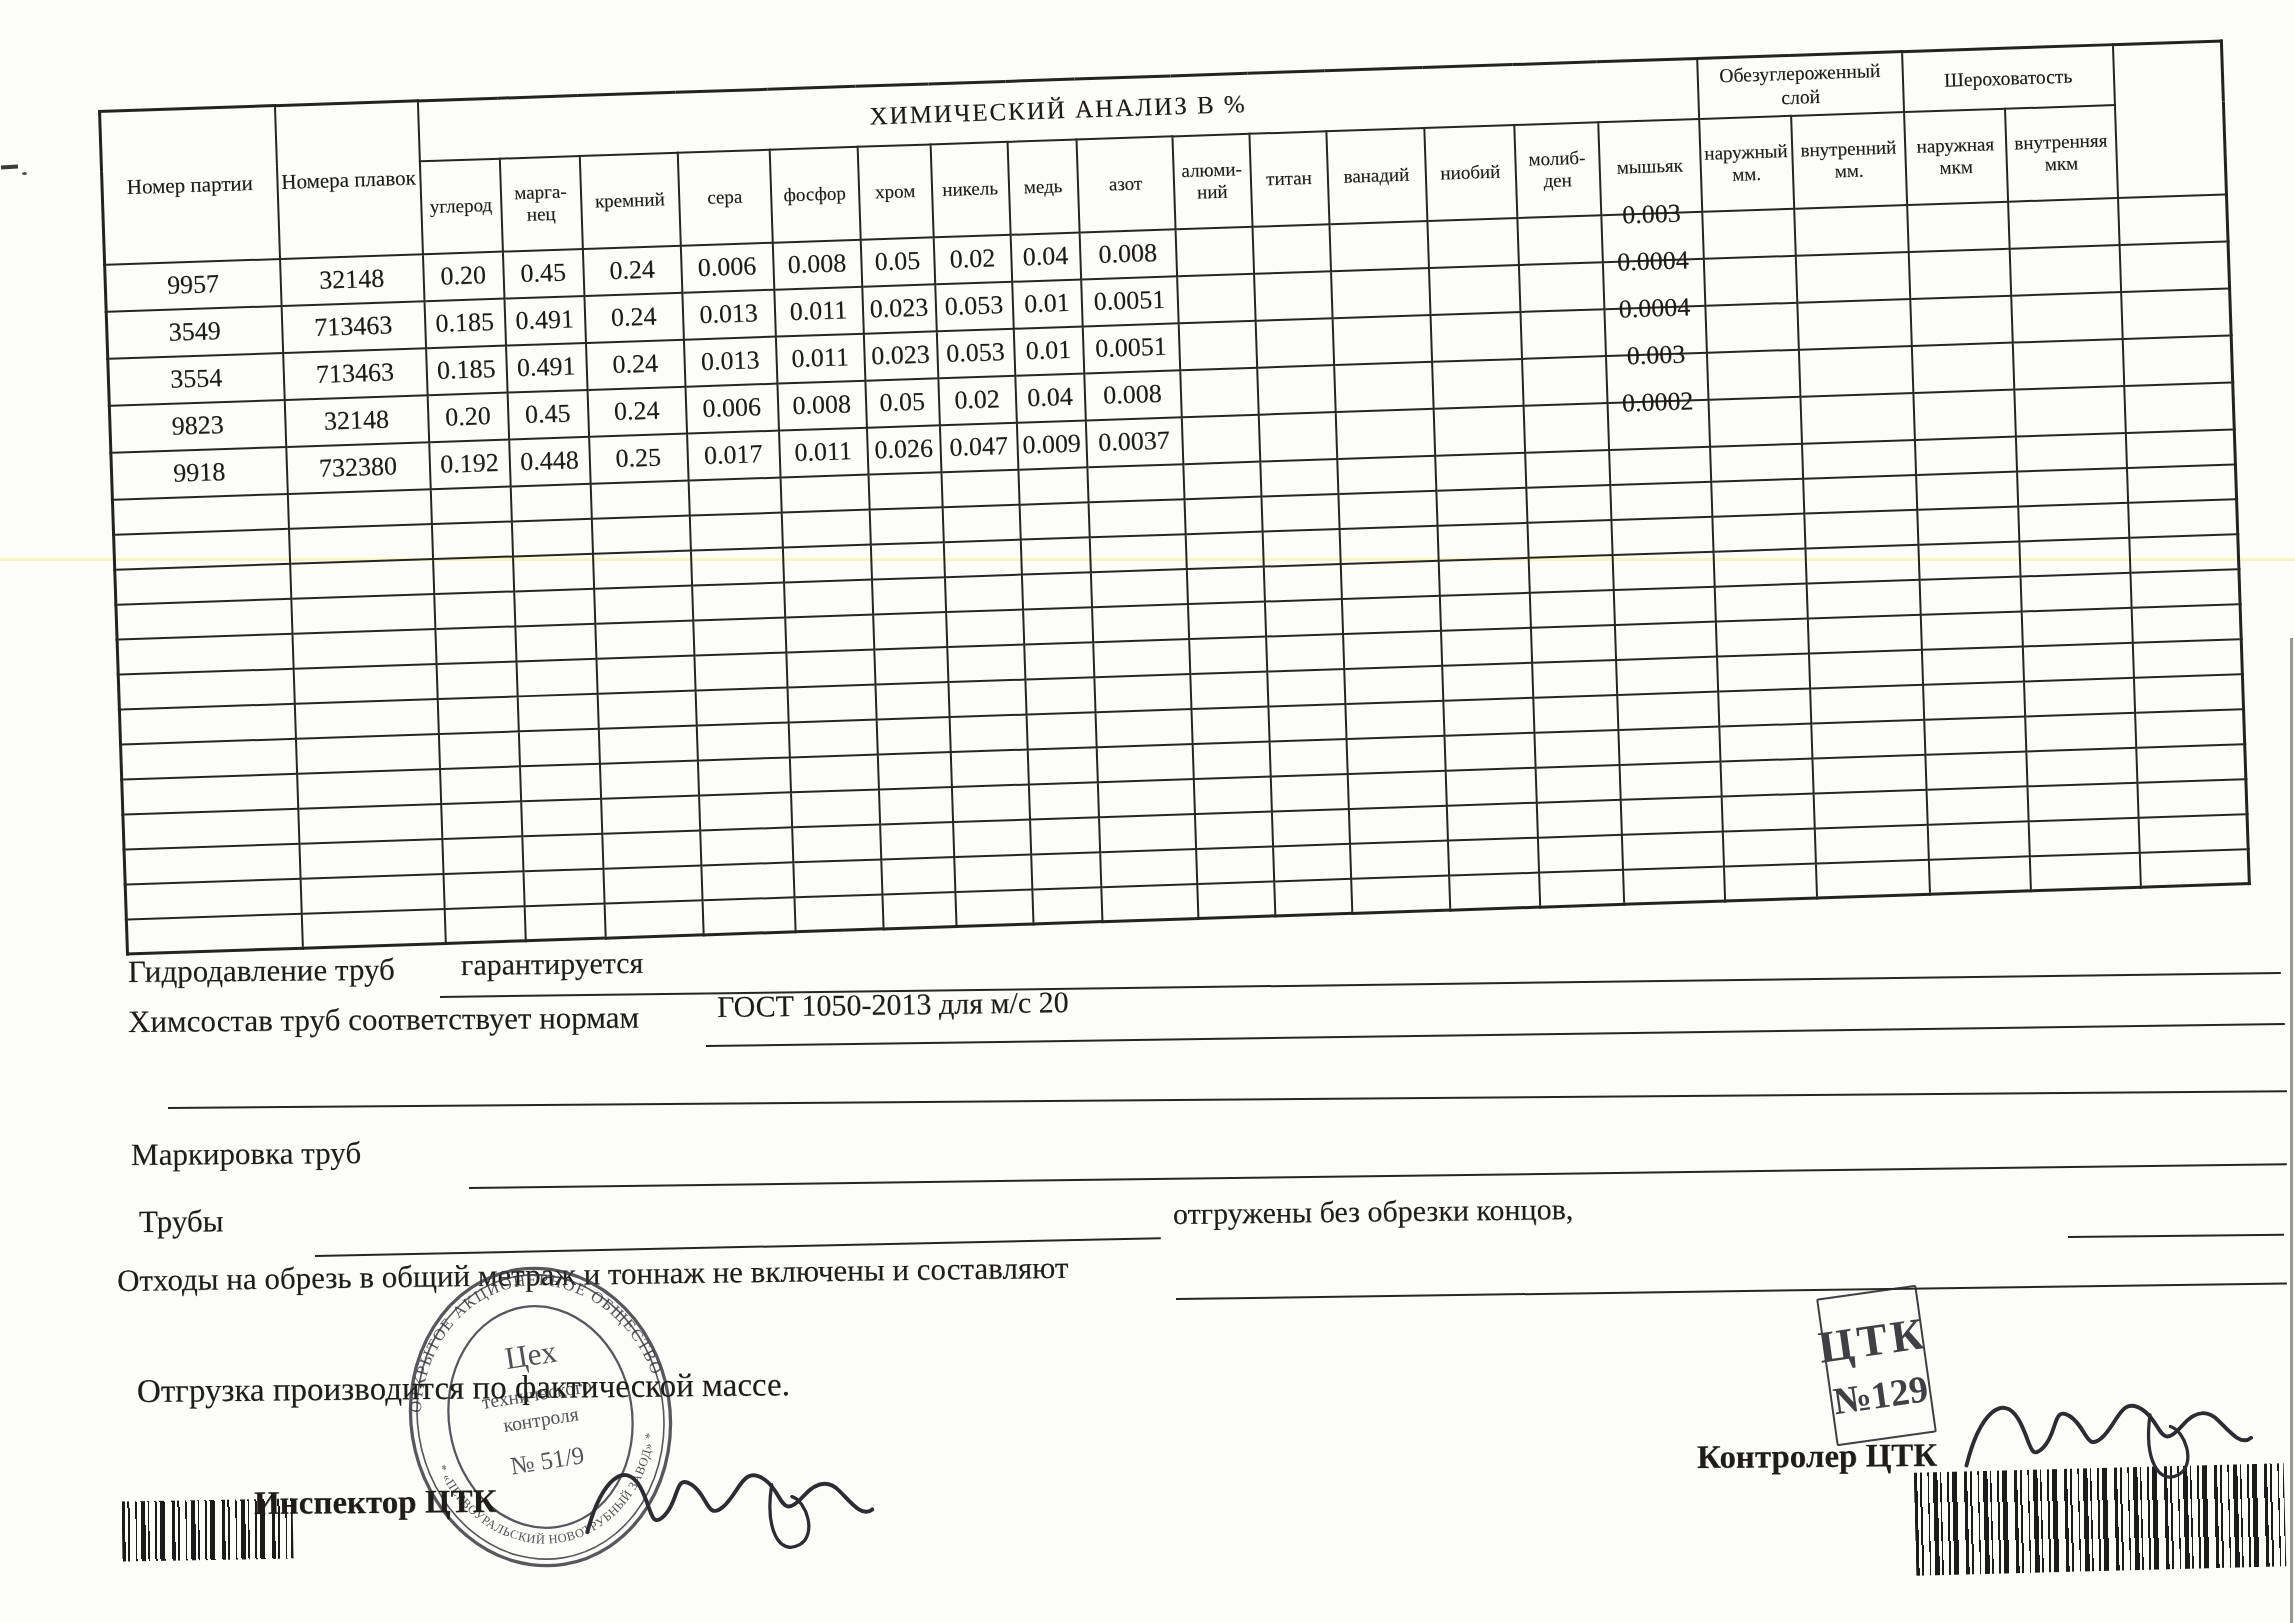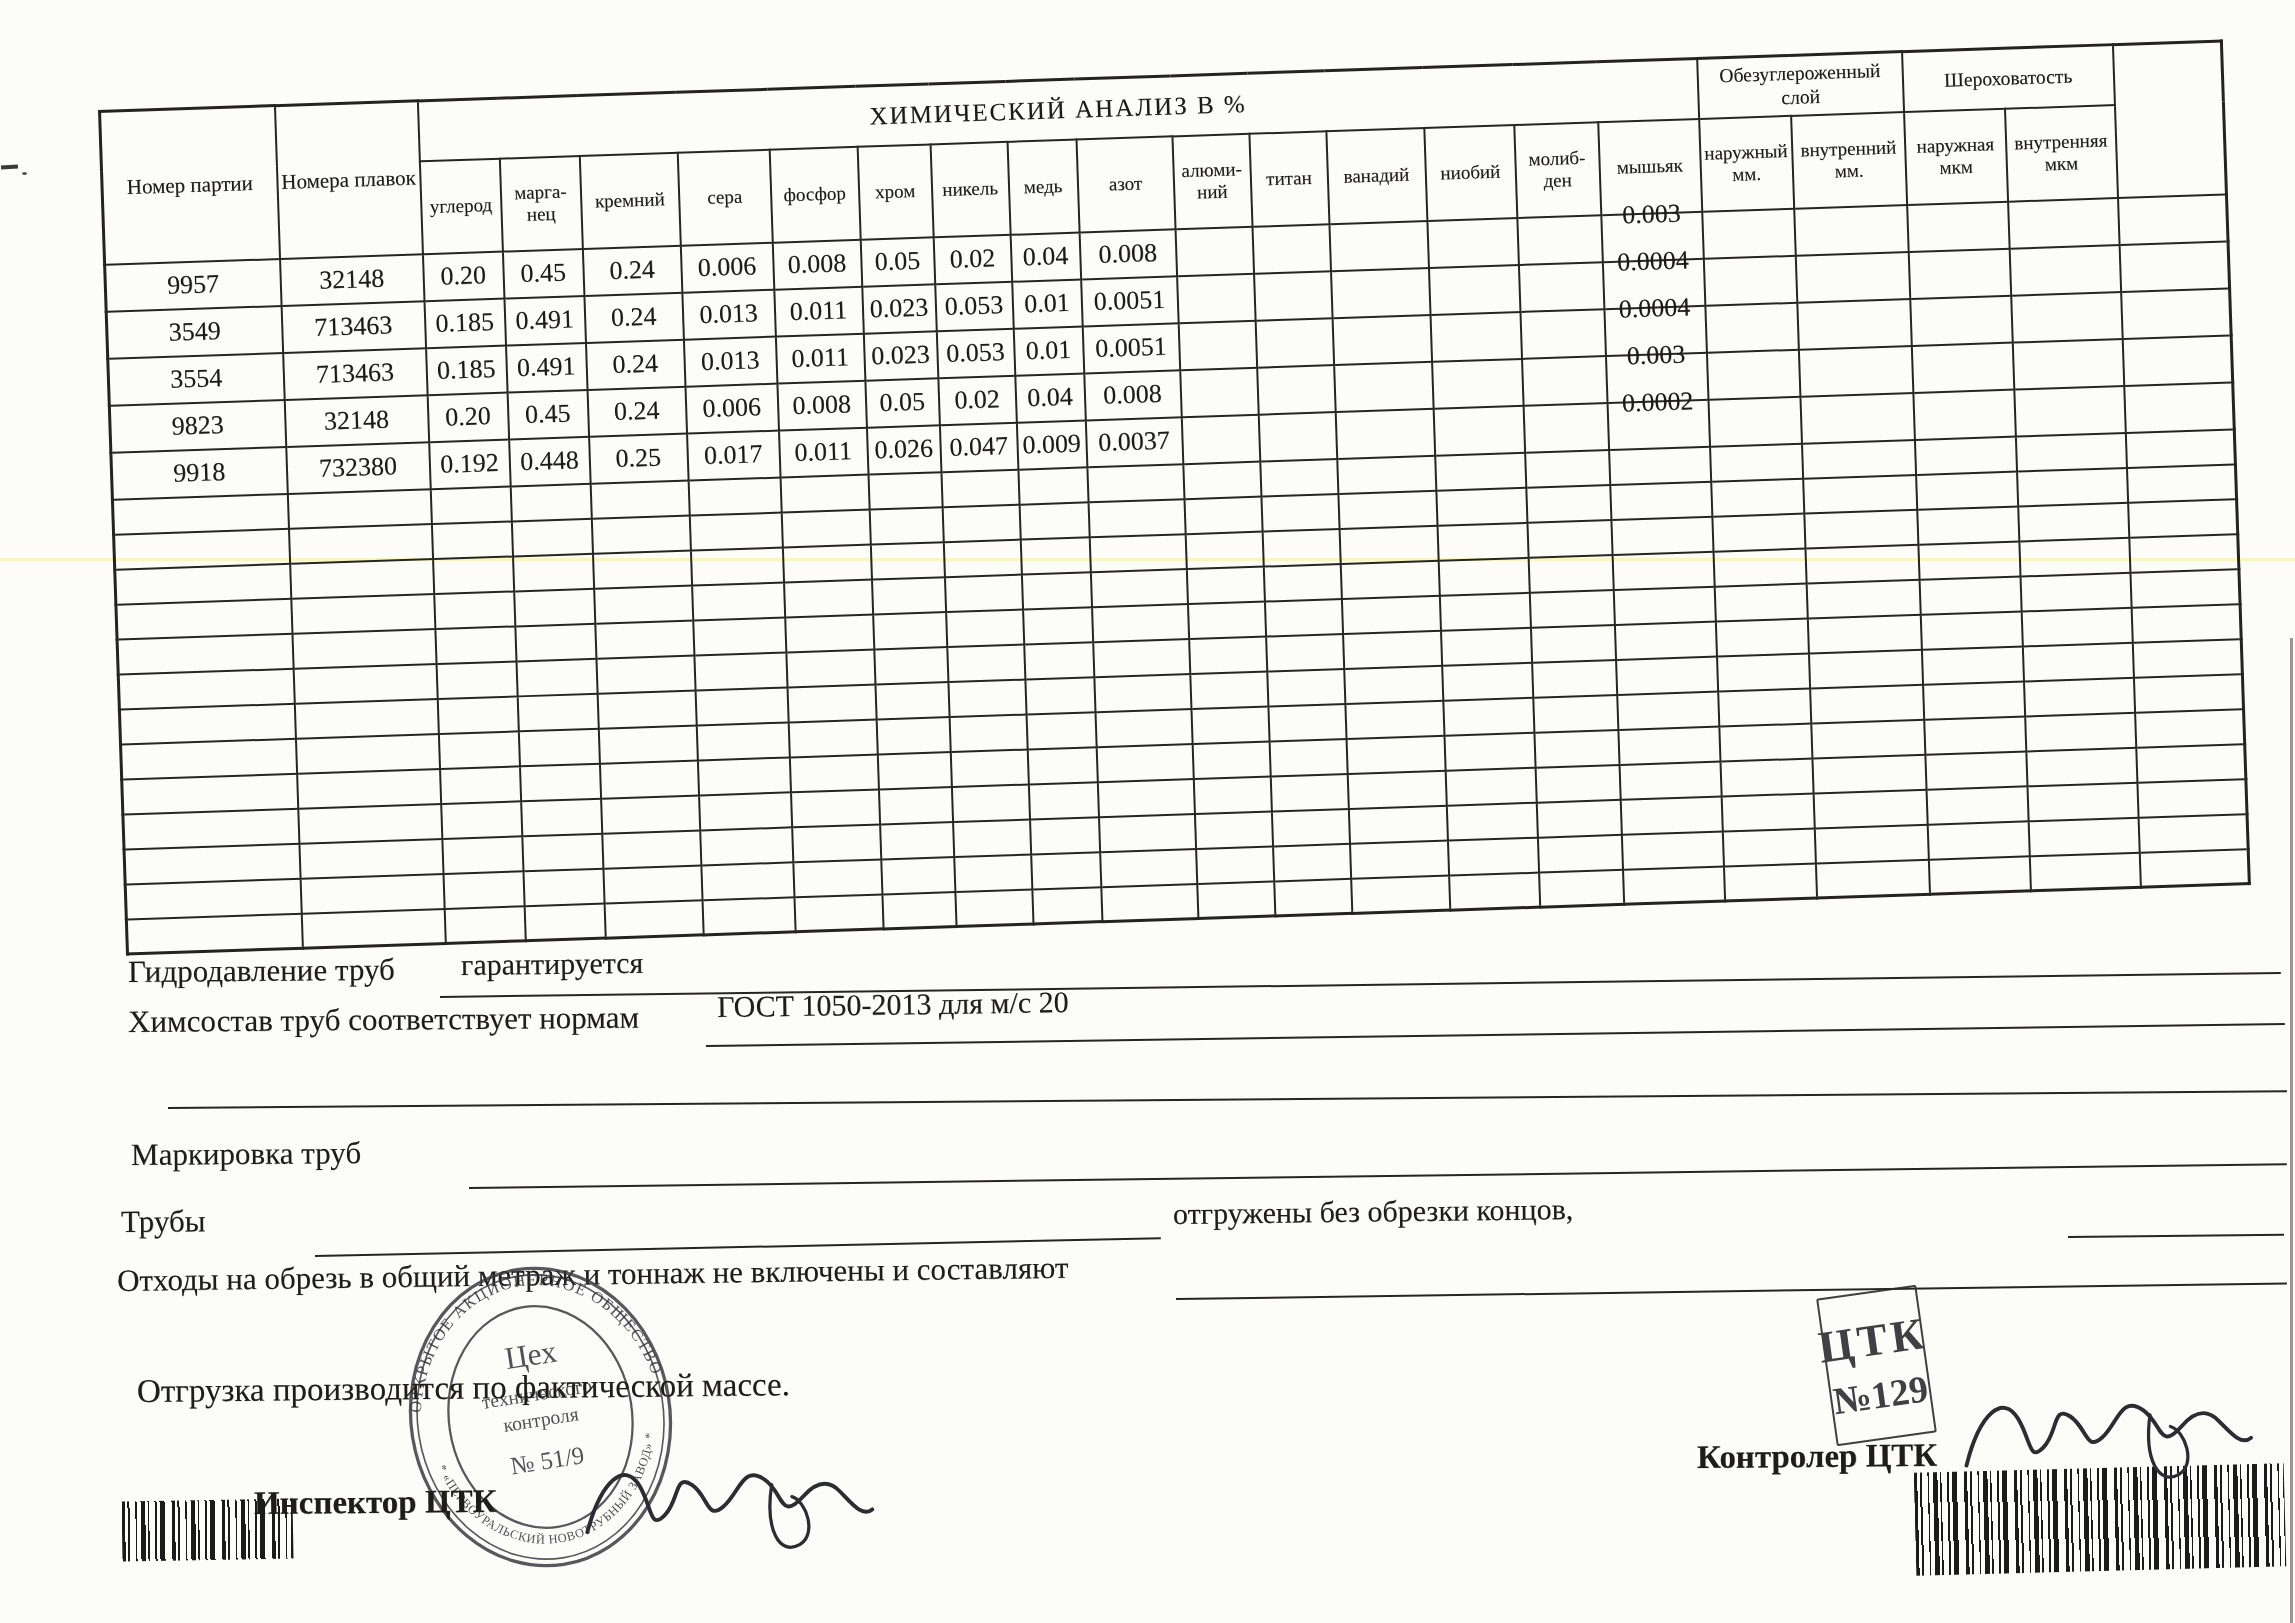--- a/index.html
+++ b/index.html
@@ -556,21 +556,21 @@
 
   <div class="stmt" style="left:128px;top:1004px;transform:rotate(-0.5deg);">Химсостав труб соответствует нормам</div>
   <div class="stmt val" style="left:717px;top:990px;transform:rotate(-0.8deg);">ГОСТ 1050-2013 для м/с 20</div>
   <div class="uline" style="left:706px;top:1045px;width:1579px;transform:rotate(-0.8deg);"></div>
 
   <div class="uline" style="left:168px;top:1107px;width:2119px;transform:rotate(-0.45deg);"></div>
 
   <div class="stmt" style="left:131px;top:1137px;transform:rotate(-0.5deg);">Маркировка труб</div>
   <div class="uline" style="left:469px;top:1187px;width:1818px;transform:rotate(-0.75deg);"></div>
 
-  <div class="stmt" style="left:121px;top:1204px;transform:rotate(-0.5deg);">Трубы</div>
+  <div class="stmt" style="left:139px;top:1204px;transform:rotate(-0.5deg);">Трубы</div>
   <div class="uline" style="left:315px;top:1255px;width:846px;transform:rotate(-1.2deg);"></div>
   <div class="stmt val" style="left:1173px;top:1197px;transform:rotate(-0.7deg);">отгружены без обрезки концов,</div>
   <div class="uline" style="left:2068px;top:1236px;width:216px;transform:rotate(-0.6deg);"></div>
 
   <div class="stmt" style="left:117px;top:1263px;transform:rotate(-0.8deg);">Отходы на обрезь в общий метраж и тоннаж не включены и составляют</div>
   <div class="uline" style="left:1176px;top:1298px;width:1111px;transform:rotate(-0.8deg);"></div>
 
   <div class="stmt" style="left:137px;top:1373px;font-size:33px;transform:rotate(-0.6deg);z-index:3;">Отгрузка производится по фактической массе.</div>
 
   <div class="stmt sig-label" style="left:254px;top:1485px;transform:rotate(-0.5deg);z-index:3;">Инспектор ЦТК</div>

